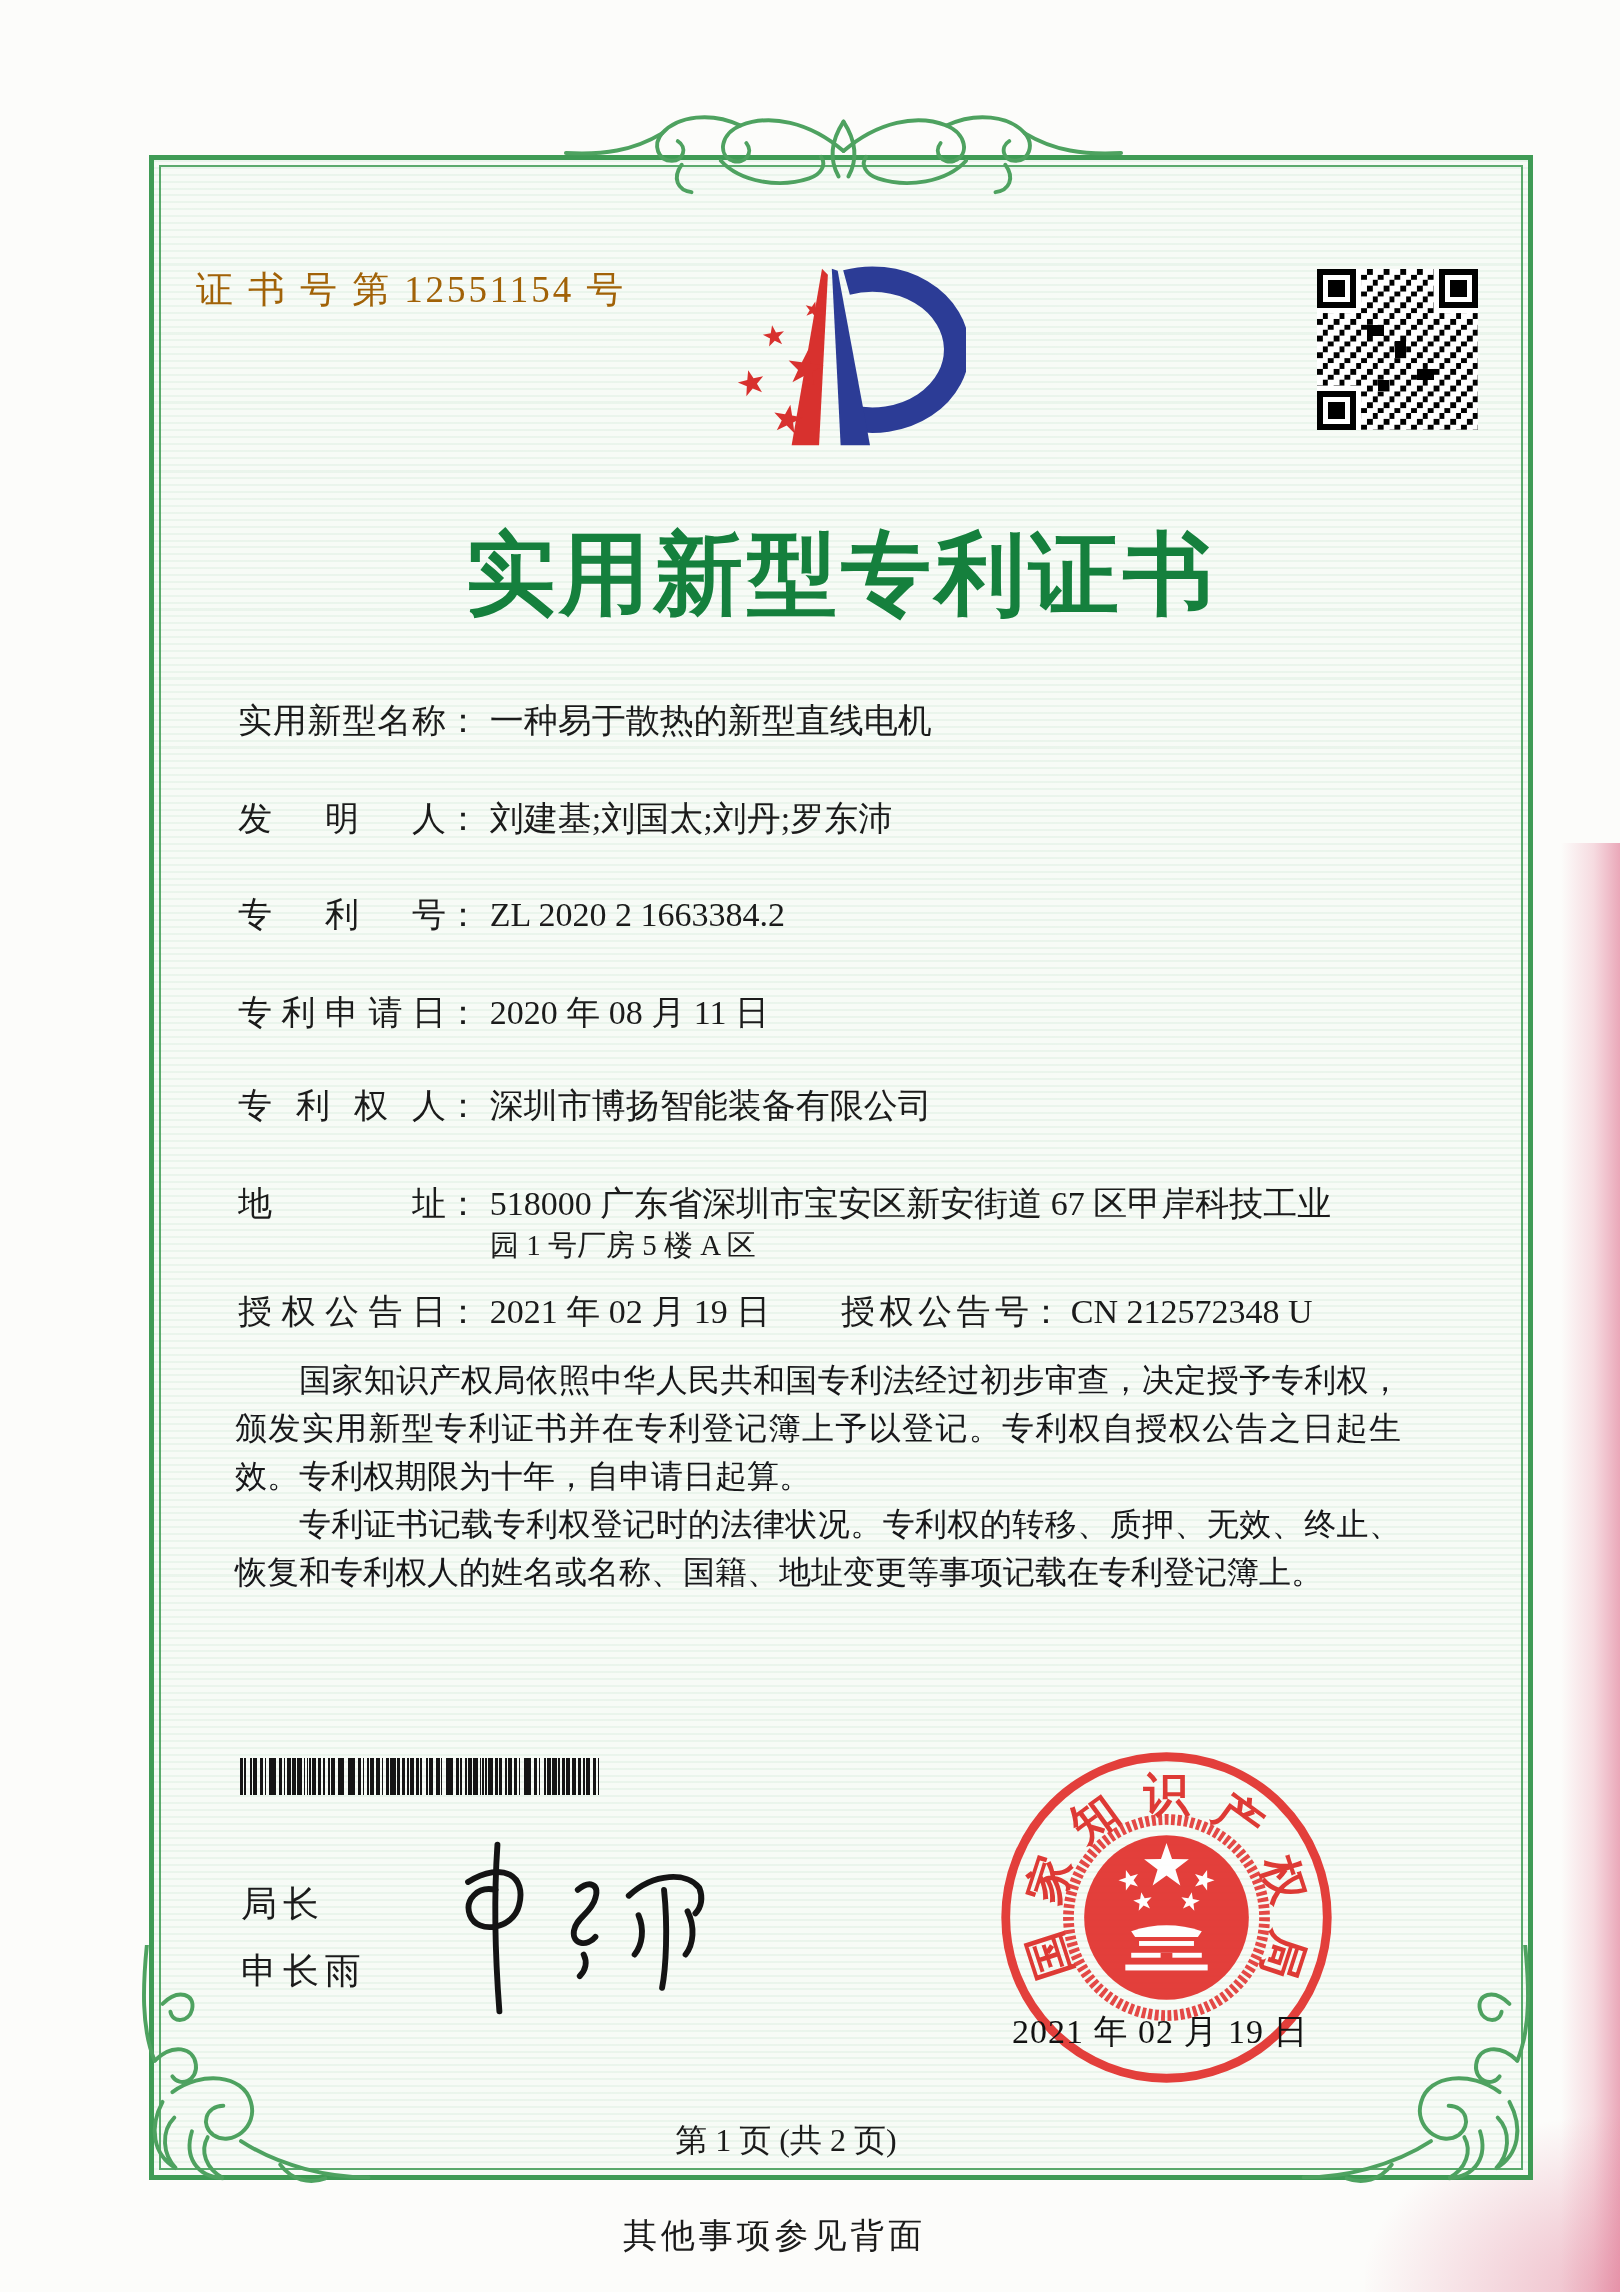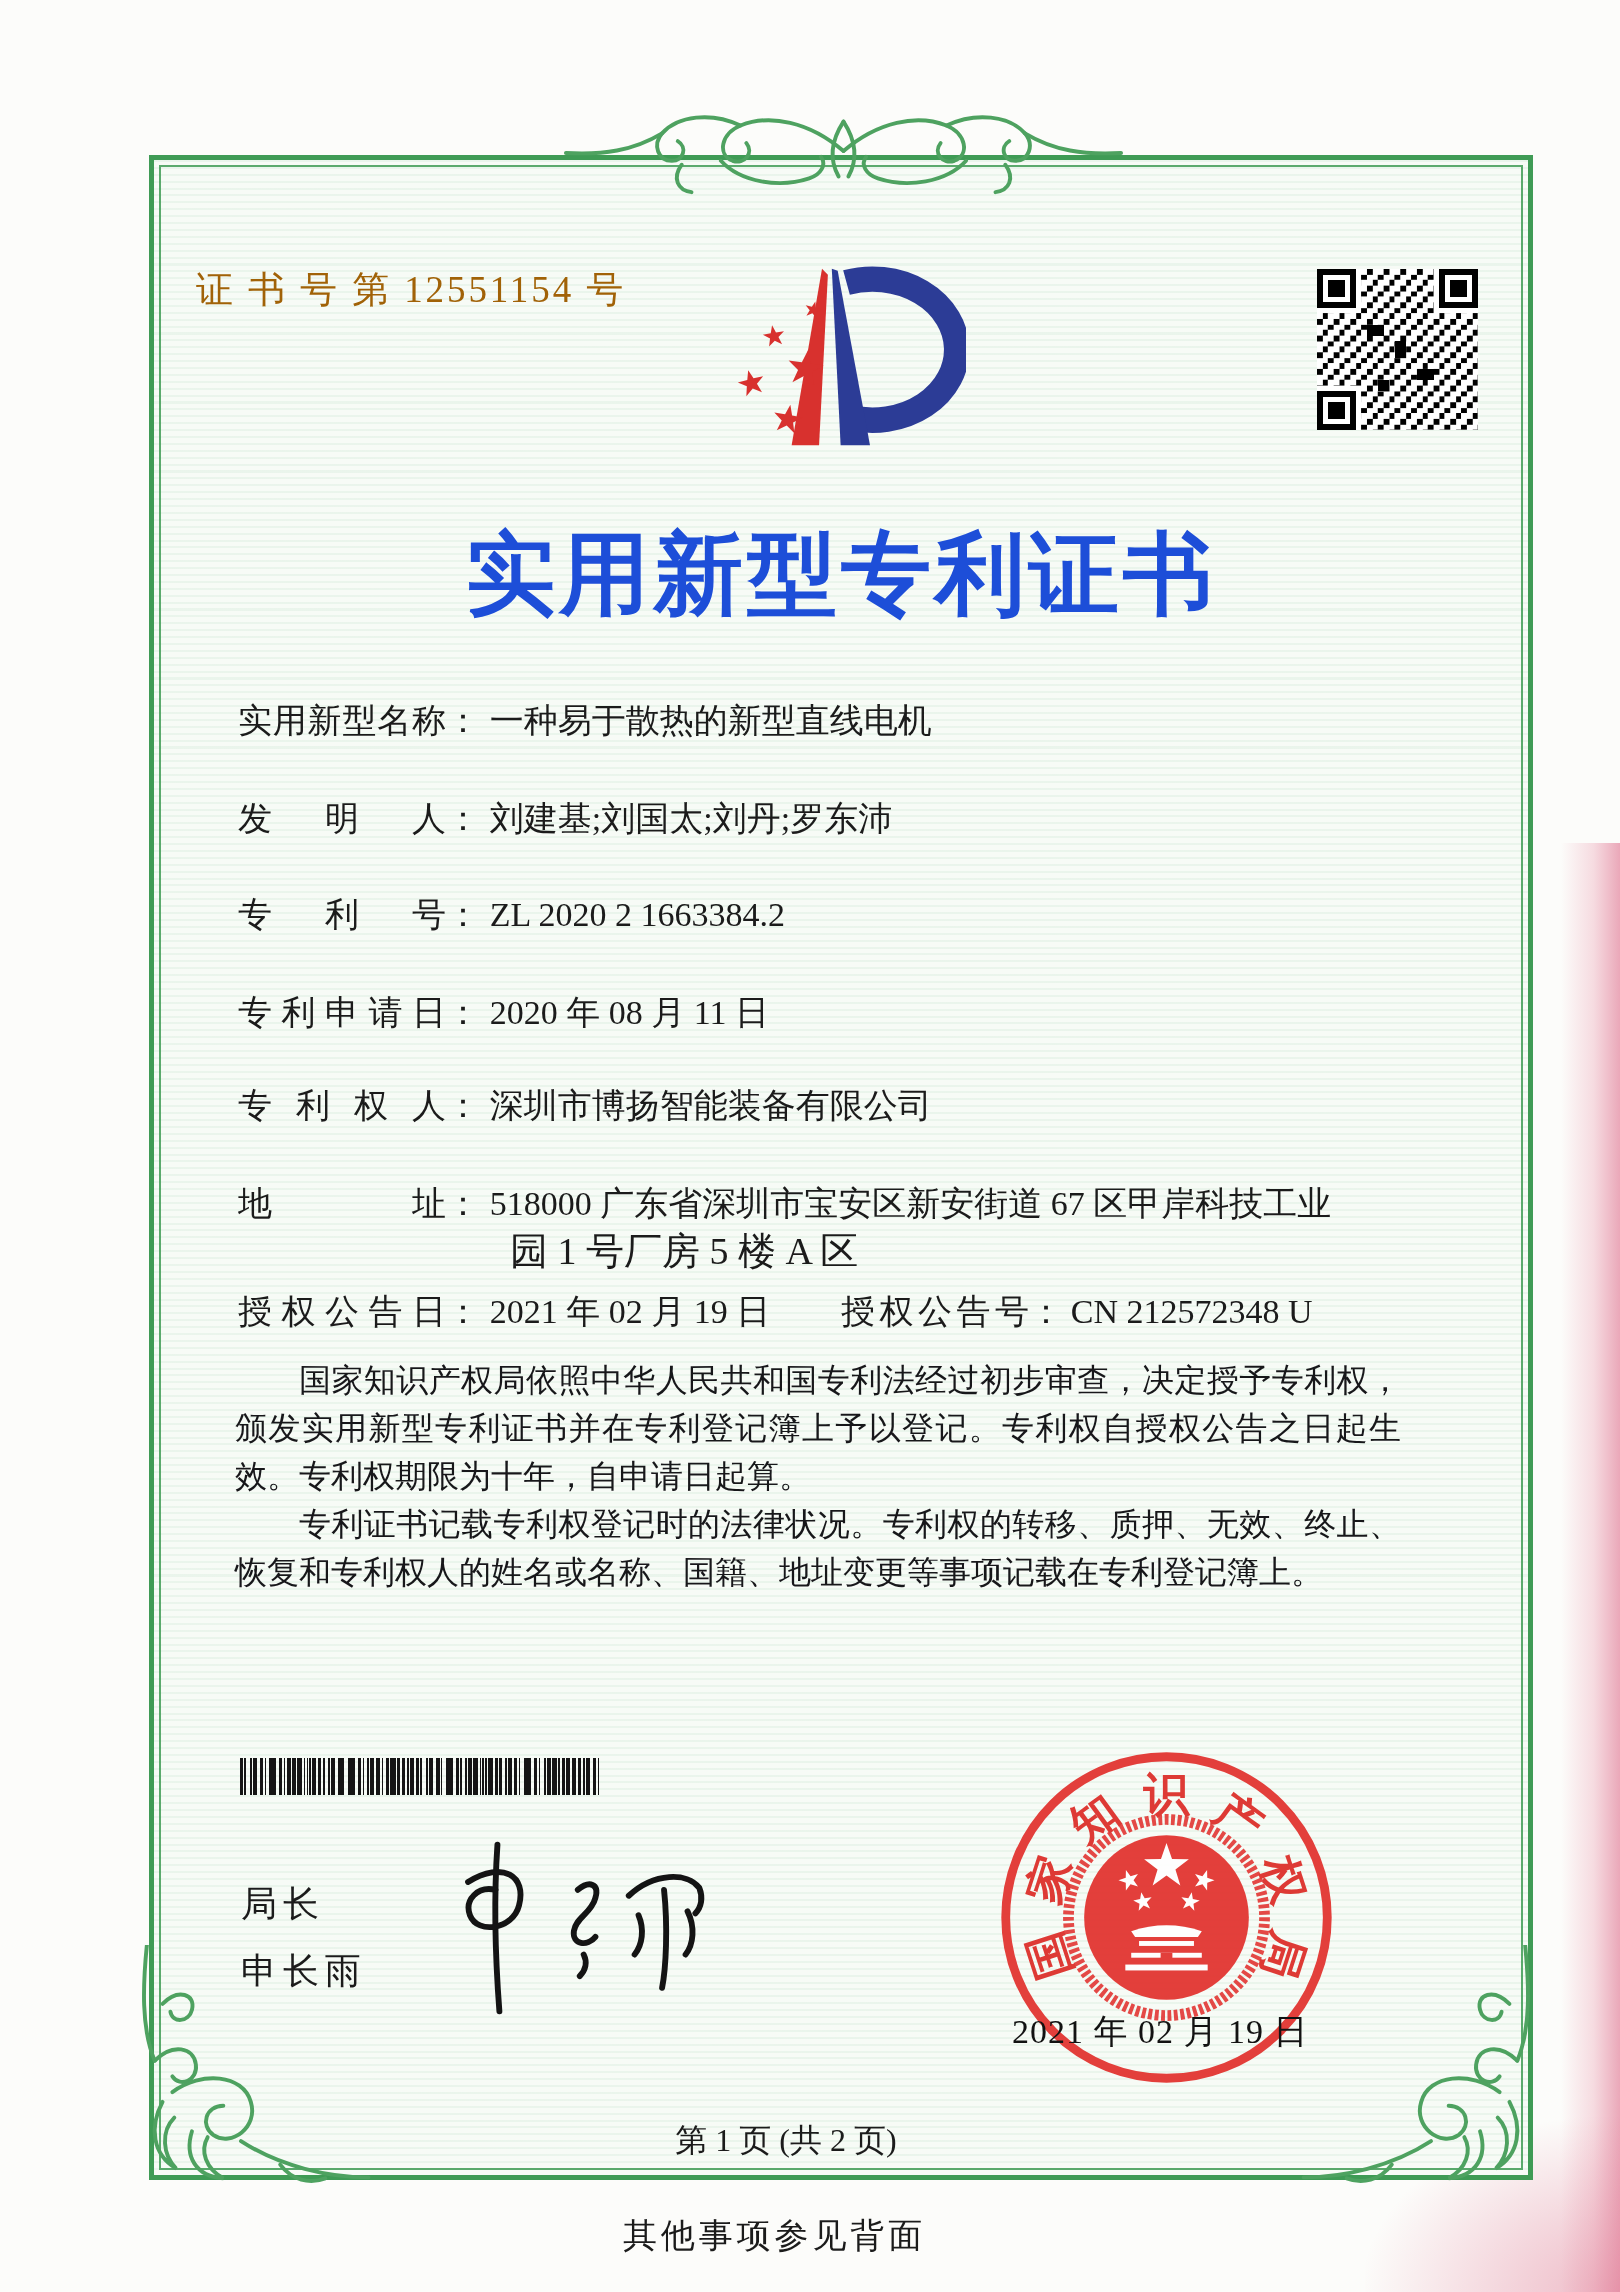--- a/index.html
+++ b/index.html
@@ -29,29 +29,29 @@
   .orn-top { left:564px; top:92px; }
   .orn-bl { left:133px; top:1945px; }
   .orn-br { left:1274px; top:1945px; transform:scaleX(-1); }
 
   .cert-no { position:absolute; left:196px; top:265px; font-size:37px; letter-spacing:2.9px; color:#a16207; }
 
   .logo { position:absolute; left:727px; top:261px; width:239px; height:192px; }
   .qr { position:absolute; left:1317px; top:269px; width:161px; height:161px; }
 
   .title { position:absolute; left:149px; top:514px; width:1384px; text-align:center;
-    font-size:90px; font-weight:bold; letter-spacing:3.9px; color:#1d4ed8; }
+    font-size:90px; font-weight:bold; letter-spacing:3.9px; color:#15803d; }
 
   .row { position:absolute; left:238px; display:flex; align-items:baseline; font-size:34px; white-space:nowrap; }
   .row .lbl { display:inline-block; width:208px; text-align:justify; text-align-last:justify; }
   .row .val { margin-left:9.8px; }
   .row2 { position:absolute; left:841px; display:flex; align-items:baseline; font-size:34px; white-space:nowrap; }
   .row2 .lbl { display:inline-block; width:188px; text-align:justify; text-align-last:justify; }
   .row2 .val { margin-left:7.8px; }
-  .addr2 { position:absolute; left:490px; top:1226px; font-size:38px; white-space:nowrap;margin-left:20px; }
+  .addr2 { position:absolute; left:490px; top:1226px; font-size:29px; white-space:nowrap; }
 
   .para { position:absolute; left:235px; width:1166px; font-size:32px; line-height:48px;
     text-align:justify; text-indent:2em; color:#17171a; }
 
   .barcode { position:absolute; left:240px; top:1758px; width:359px; height:37px;
     background-image:
       repeating-linear-gradient(90deg,#151515 0 2.9px,transparent 2.9px 4.9px,#151515 4.9px 5.9px,transparent 5.9px 9.8px,#151515 9.8px 11.8px,transparent 11.8px 12.7px,#151515 12.7px 16.7px,transparent 16.7px 19.6px),
       repeating-linear-gradient(90deg,transparent 0 3.9px,#151515 3.9px 5.9px,transparent 5.9px 13.7px,#151515 13.7px 14.7px,transparent 14.7px 20.6px,#151515 20.6px 23.5px,transparent 23.5px 26.5px);
   }
 

